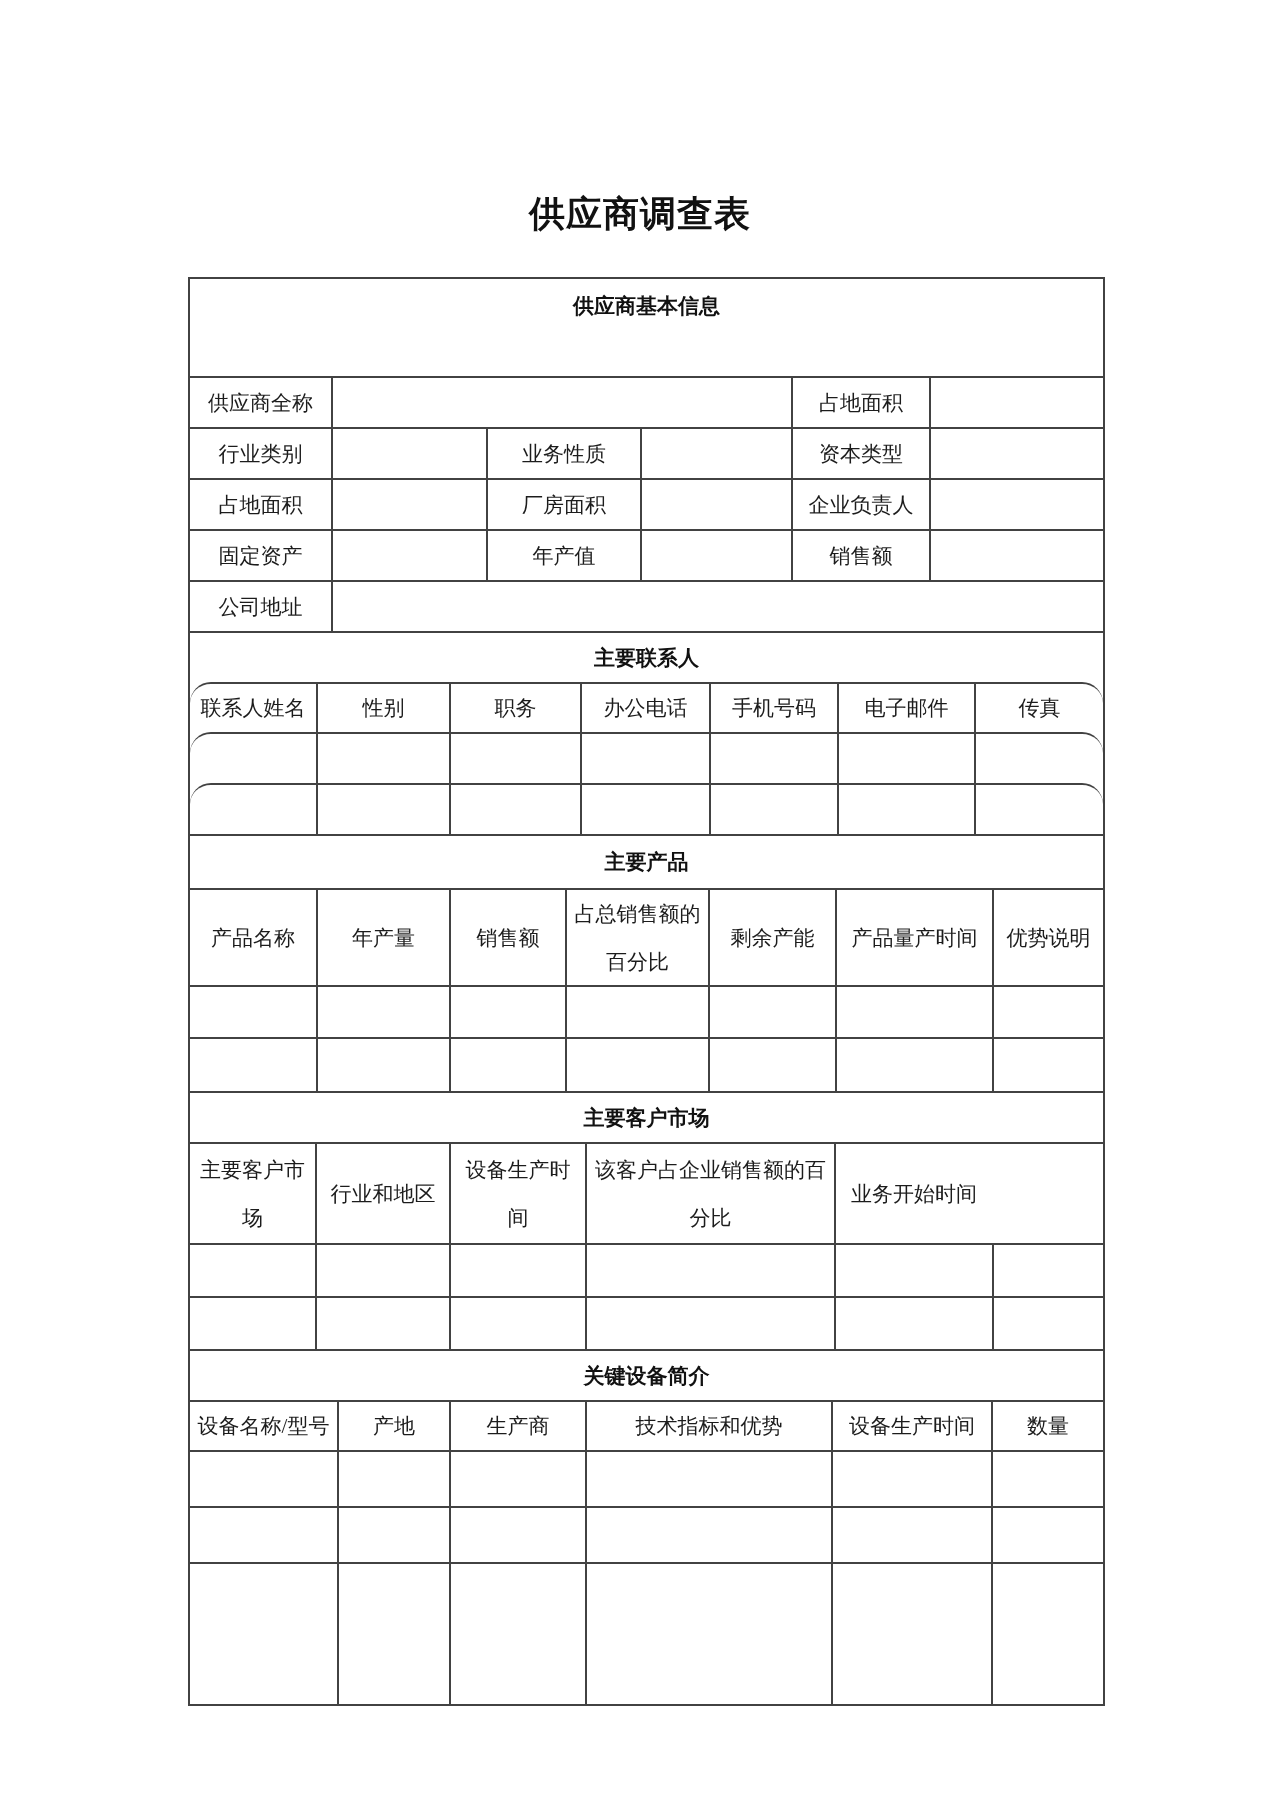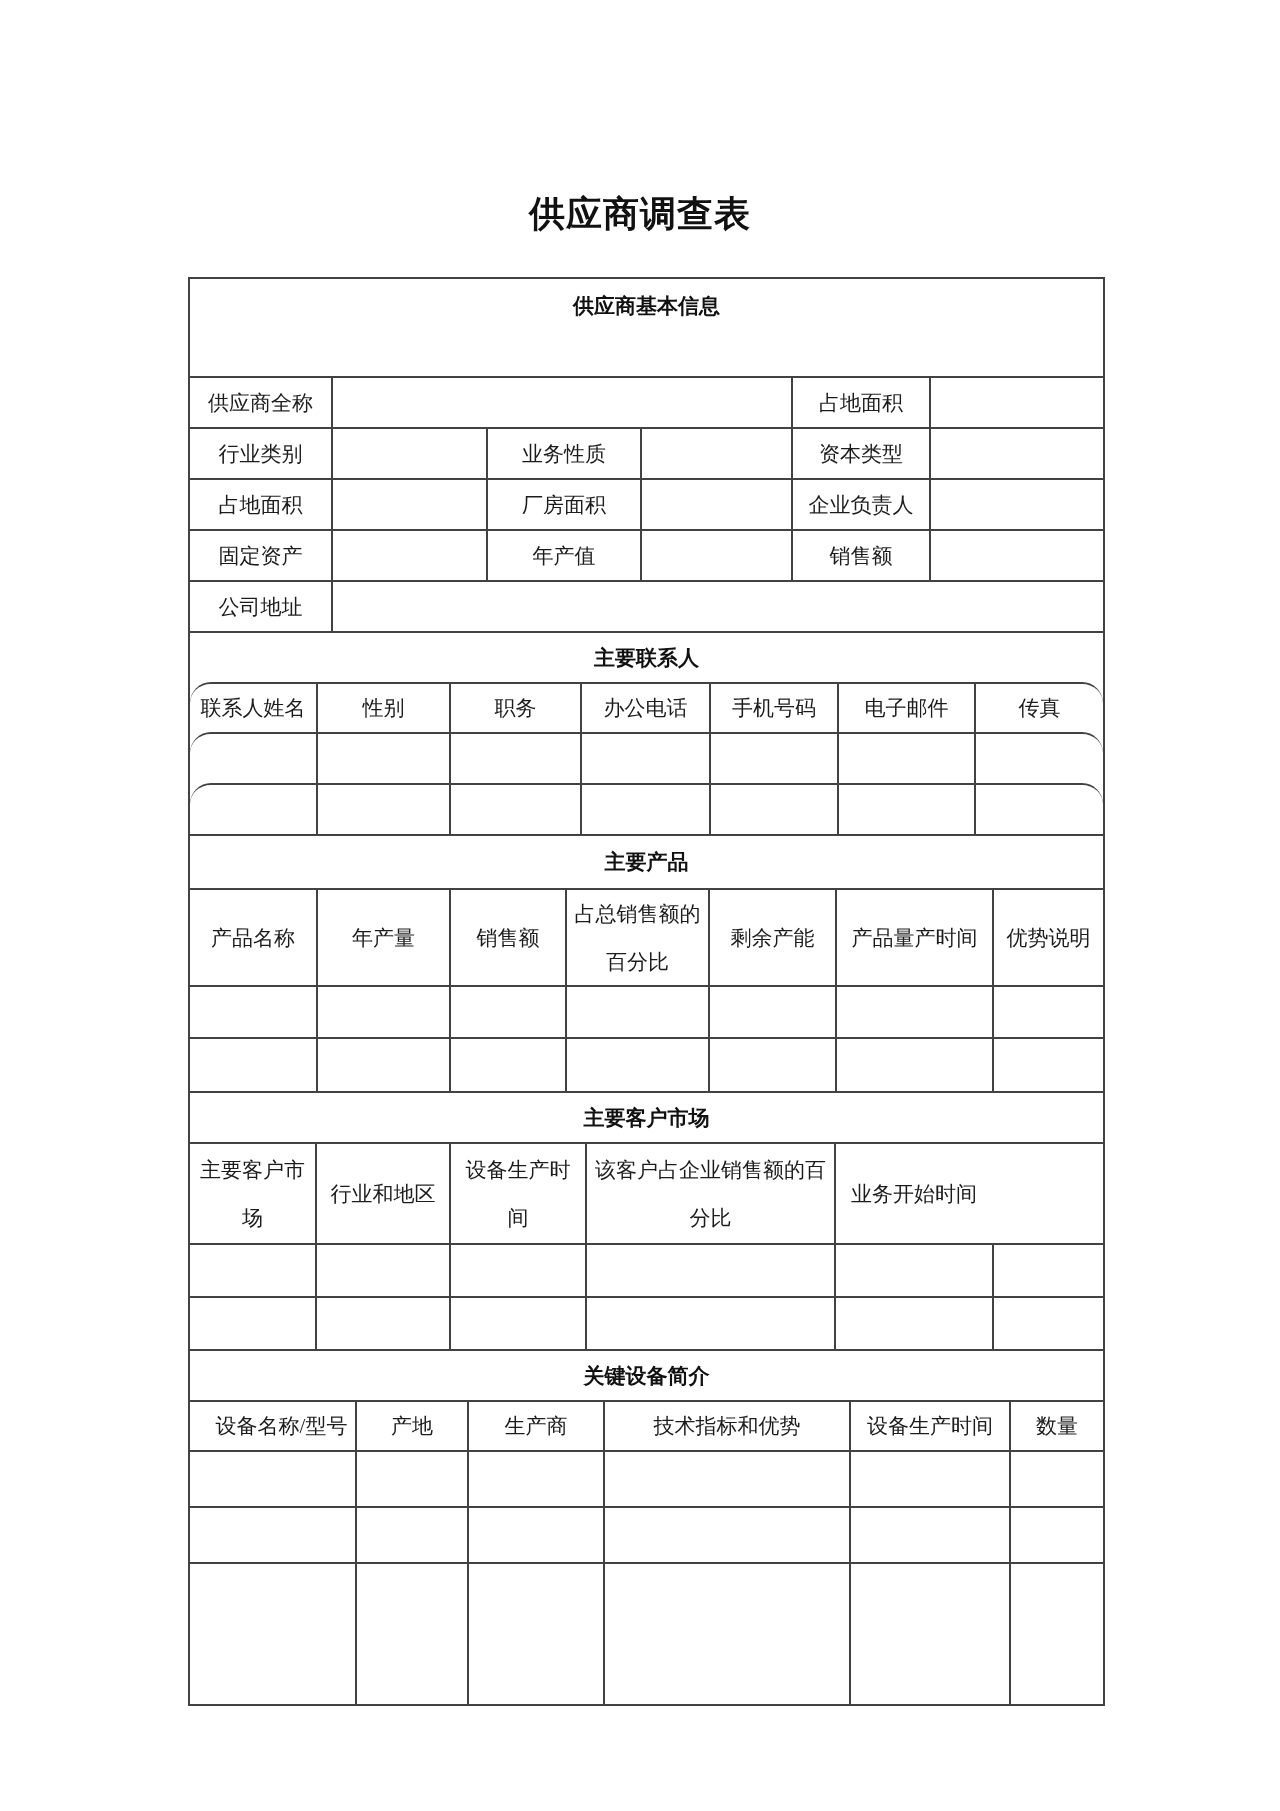--- a/index.html
+++ b/index.html
@@ -38,21 +38,21 @@
   .sec { font-weight:700; color:#111111; }
 
   
   .g-sec      { grid-template-columns: 1fr; }
   .g-r1       { grid-template-columns: 141px 460px 138px 1fr; margin-top: 44px; }
   .g-r2       { grid-template-columns: 141px 155px 154px 151px 138px 1fr; }
   .g-r5       { grid-template-columns: 141px 1fr; }
   .g-contact  { grid-template-columns: 126px 133px 131px 129px 128px 137px 1fr; border-radius: 21px; }
   .g-product  { grid-template-columns: 126px 133px 116px 143px 127px 157px 1fr; }
   .g-customer { grid-template-columns: 125px 134px 136px 249px 158px 1fr; }
-  .g-equip    { grid-template-columns: 147px 112px 136px 246px 160px 1fr; padding-left: 18px; }
+  .g-equip    { grid-template-columns: 147px 112px 136px 246px 160px 1fr; }
 
   
   .h50{height:50px} .h51{height:51px} .h52{height:52px} .h53{height:53px}
   .h54{height:54px} .h56{height:56px} .h97{height:97px} .h101{height:101px}
   .h142{height:142px}
 </style>
 </head>
 <body>
 
 <div class="page">

